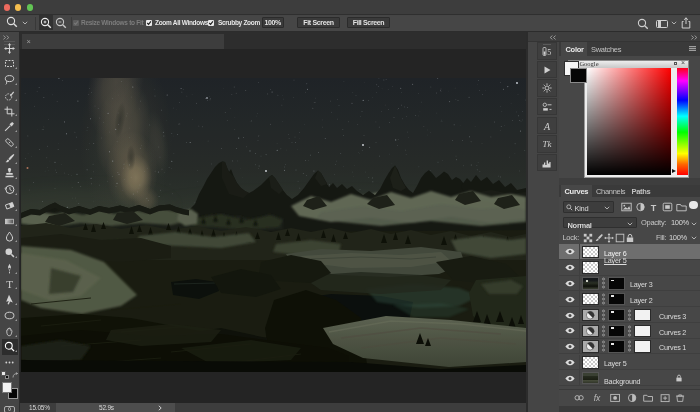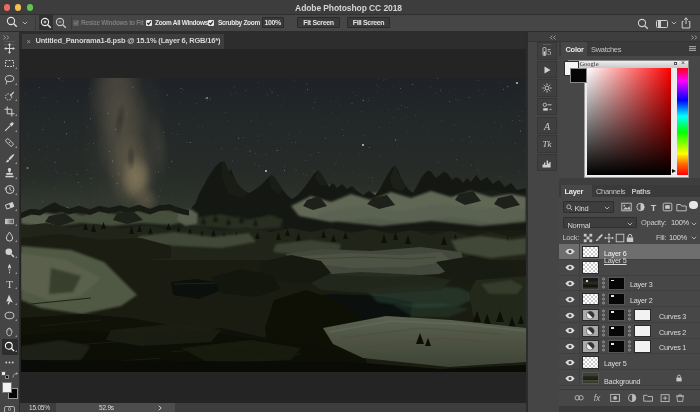--- a/index.html
+++ b/index.html
@@ -5,21 +5,20 @@
 body{font-family:"Liberation Sans",sans-serif;position:relative;-webkit-font-smoothing:antialiased;}
 .abs{position:absolute;}
 .t7{font-size:6.5px;letter-spacing:-0.3px;white-space:nowrap;}
 .t75{font-size:7.5px;letter-spacing:-0.3px;white-space:nowrap;}
 svg{display:block;}
 </style></head><body>
 <div class="abs" style="left:0;top:0;width:700px;height:15px;background:#3d3d3d;border-bottom:1px solid #2f2f2f;">
 <div class="abs" style="left:3.5px;top:4px;width:6.5px;height:6.5px;border-radius:50%;background:#ec6a5e;"></div>
 <div class="abs" style="left:14.7px;top:4px;width:6.5px;height:6.5px;border-radius:50%;background:#f5bf4f;"></div>
 <div class="abs" style="left:26.5px;top:4px;width:6.5px;height:6.5px;border-radius:50%;background:#62c454;"></div>
-<div class="abs" style="left:0;top:3px;width:697px;text-align:center;font-size:8.5px;color:#d4d4d4;font-weight:bold;letter-spacing:-0.1px;">Adobe Photoshop CC 2018</div>
 </div>
 <div class="abs" style="left:0;top:16px;width:700px;height:15.5px;background:#464646;border-bottom:1px solid #2c2c2c;">
 <div class="abs" style="left:5.5px;top:0px;">
       <svg width="12" height="12" viewBox="0 0 12 12">
         <circle cx="5" cy="5" r="3.6" fill="none" stroke="#e0e0e0" stroke-width="1.1"></circle>
         <path d="M7.7,7.7 L10.8,10.8" stroke="#e0e0e0" stroke-width="1.4"></path>
       </svg>
     </div>
 <div class="abs" style="left:22px;top:5px;width:6px;height:4px;">
       <svg width="6" height="4" viewBox="0 0 6 4">
@@ -87,21 +86,20 @@
 </div>
 <div class="abs" style="left:0;top:32px;width:19.5px;height:380px;background:#454545;border-right:1px solid #2c2c2c;"></div>
 <svg class="abs" style="left:2px;top:34.5px;" width="8" height="5" viewBox="0 0 8 5">
     <path d="M1.4,0.6 L3.6,2.5 L1.4,4.4 M4.6,0.6 L6.8,2.5 L4.6,4.4" fill="none" stroke="#9a9a9a" stroke-width="0.9"></path>
   </svg>
 <div class="abs" style="left:4px;top:41px;width:11px;height:1px;background:#585858;"></div>
 <div class="abs" style="left:4px;top:44px;width:11px;height:1px;background:#585858;"></div>
 <div class="abs" style="left:20px;top:32px;width:506px;height:16.5px;background:#2d2d2d;"></div>
 <div class="abs" style="left:22px;top:33.5px;width:202px;height:15px;background:#3d3d3d;">
 <span style="position:absolute;left:4.5px;top:3px;color:#9f9f9f;font-size:7.5px;">×</span>
-<span style="position:absolute;left:13.5px;top:2.9px;color:#d6d6d6;font-weight:bold;font-size:7.5px;letter-spacing:-0.2px;white-space:nowrap;">Untitled_Panorama1-6.psb @ 15.1% (Layer 6, RGB/16*)</span>
 </div>
 <div class="abs" style="left:20px;top:48.5px;width:506px;height:354.5px;background:#242424;"></div>
 <div class="abs" style="left:20.5px;top:77.5px;width:505px;height:294px;">
     <svg width="505" height="294" viewBox="0 0 505 294">
 <defs>
  <linearGradient id="sky" x1="0" y1="0" x2="0" y2="1">
   <stop offset="0" stop-color="#212529"></stop>
   <stop offset="0.55" stop-color="#292e2b"></stop>
   <stop offset="0.85" stop-color="#323830"></stop>
   <stop offset="1" stop-color="#383f31"></stop>
@@ -1117,21 +1115,21 @@
 <div style="position:absolute;left:15.6px;top:8px;width:105.4px;height:110px;background:#ededed;border:1px solid #999;border-top:none;"></div>
 <div style="position:absolute;left:18.3px;top:8.7px;width:84.5px;height:106.7px;background-image:linear-gradient(to bottom,rgba(0,0,0,0),#000),linear-gradient(to right,#fff,#f00);"></div>
 <div style="position:absolute;left:109.1px;top:8.7px;width:10.2px;height:106.7px;background:linear-gradient(to bottom,#ff0018 0%,#ff00ff 12%,#0000ff 30%,#00ffff 45%,#00ff00 60%,#ffff00 80%,#ff6600 90%,#ff0000 100%);"></div>
 <div style="position:absolute;left:103.2px;top:109.5px;width:0;height:0;border-top:2.8px solid transparent;border-bottom:2.8px solid transparent;border-left:4.6px solid #111;"></div>
 </div>
 <div class="abs" style="left:563.8px;top:61.1px;width:15px;height:15px;background:#f5f5f5;border:1px solid #2e2e2e;"></div>
 <div class="abs" style="left:570.3px;top:67.5px;width:17px;height:15px;background:#050505;border:1px solid #8a8a8a;"></div>
 <div class="abs" style="left:558.5px;top:178px;width:141.5px;height:6.5px;background:#3e3e3e;"></div>
 <div class="abs" style="left:558.5px;top:184.5px;width:141.5px;height:12.5px;background:#3a3a3a;"></div>
 <div class="abs" style="left:560.5px;top:184.5px;width:31px;height:12.5px;background:#474747;"></div>
-<div class="abs t75" style="left:564.5px;top:186.8px;color:#eaeaea;font-weight:bold;">Layer</div>
+<div class="abs t75" style="left:564.5px;top:186.8px;color:#eaeaea;font-weight:bold;">Curves</div>
 <div class="abs t75" style="left:596px;top:186.8px;color:#c2c2c2;">Channels</div>
 <div class="abs t75" style="left:631.5px;top:186.8px;color:#c2c2c2;font-weight:bold;">Paths</div>
 <div class="abs" style="left:562.5px;top:201px;width:51px;height:11.5px;background:#3d3d3d;border:1px solid #2f2f2f;border-radius:1px;">
 <svg style="position:absolute;left:2.5px;top:2px;" width="7" height="7" viewBox="0 0 7 7">
       <circle cx="2.8" cy="2.8" r="2" fill="none" stroke="#c8c8c8" stroke-width="0.8"></circle>
       <path d="M4.4,4.4 L6.2,6.2" stroke="#c8c8c8" stroke-width="0.9"></path>
     </svg>
 <span class="t75" style="position:absolute;left:11px;top:1.7px;color:#d8d8d8;">Kind</span>
 <svg style="position:absolute;right:2.5px;top:4px;" width="6" height="4" viewBox="0 0 6 4">
       <path d="M0.8,0.8 L3,3 L5.2,0.8" fill="none" stroke="#b0b0b0" stroke-width="1"></path>
@@ -1161,21 +1159,21 @@
       <rect x="3.2" y="3.2" width="4.6" height="3.6" fill="#c8c8c8"></rect>
     </svg>
   </div>
 <div class="abs" style="left:675.8px;top:202px;width:11px;height:10px;">
     <svg width="11" height="10" viewBox="0 0 11 10">
       <path d="M0.8,2.5 L0.8,8.8 L10.2,8.8 L10.2,4 L5.5,4 L4.5,2.5 Z" fill="none" stroke="#c8c8c8" stroke-width="0.9"></path>
     </svg>
   </div>
 <div class="abs" style="left:689px;top:200.5px;width:8.5px;height:8.5px;border-radius:50%;background:#e8e8e8;"></div>
 <div class="abs" style="left:562.5px;top:216.6px;width:74px;height:11.2px;background:#3d3d3d;border:1px solid #2f2f2f;border-radius:1px;">
-<span class="t75" style="position:absolute;left:4px;top:3px;color:#d8d8d8;">Normal</span>
+<span class="t75" style="position:absolute;left:4px;top:3px;color:#d8d8d8;font-weight:bold;">Normal</span>
 <svg style="position:absolute;right:2.5px;top:4px;" width="6" height="4" viewBox="0 0 6 4">
       <path d="M0.8,0.8 L3,3 L5.2,0.8" fill="none" stroke="#b0b0b0" stroke-width="1"></path>
     </svg>
   </div>
 <div class="abs t75" style="left:641px;top:218.4px;color:#c6c6c6;">Opacity:</div>
 <div class="abs t75" style="left:671px;top:218.4px;color:#d8d8d8;">100%</div>
 <svg class="abs" style="left:690.5px;top:221.5px;" width="6" height="4" viewBox="0 0 6 4">
     <path d="M0.8,0.8 L3,3 L5.2,0.8" fill="none" stroke="#b0b0b0" stroke-width="1"></path>
   </svg>
 <div class="abs t75" style="left:562.5px;top:232.9px;color:#c6c6c6;">Lock:</div>

